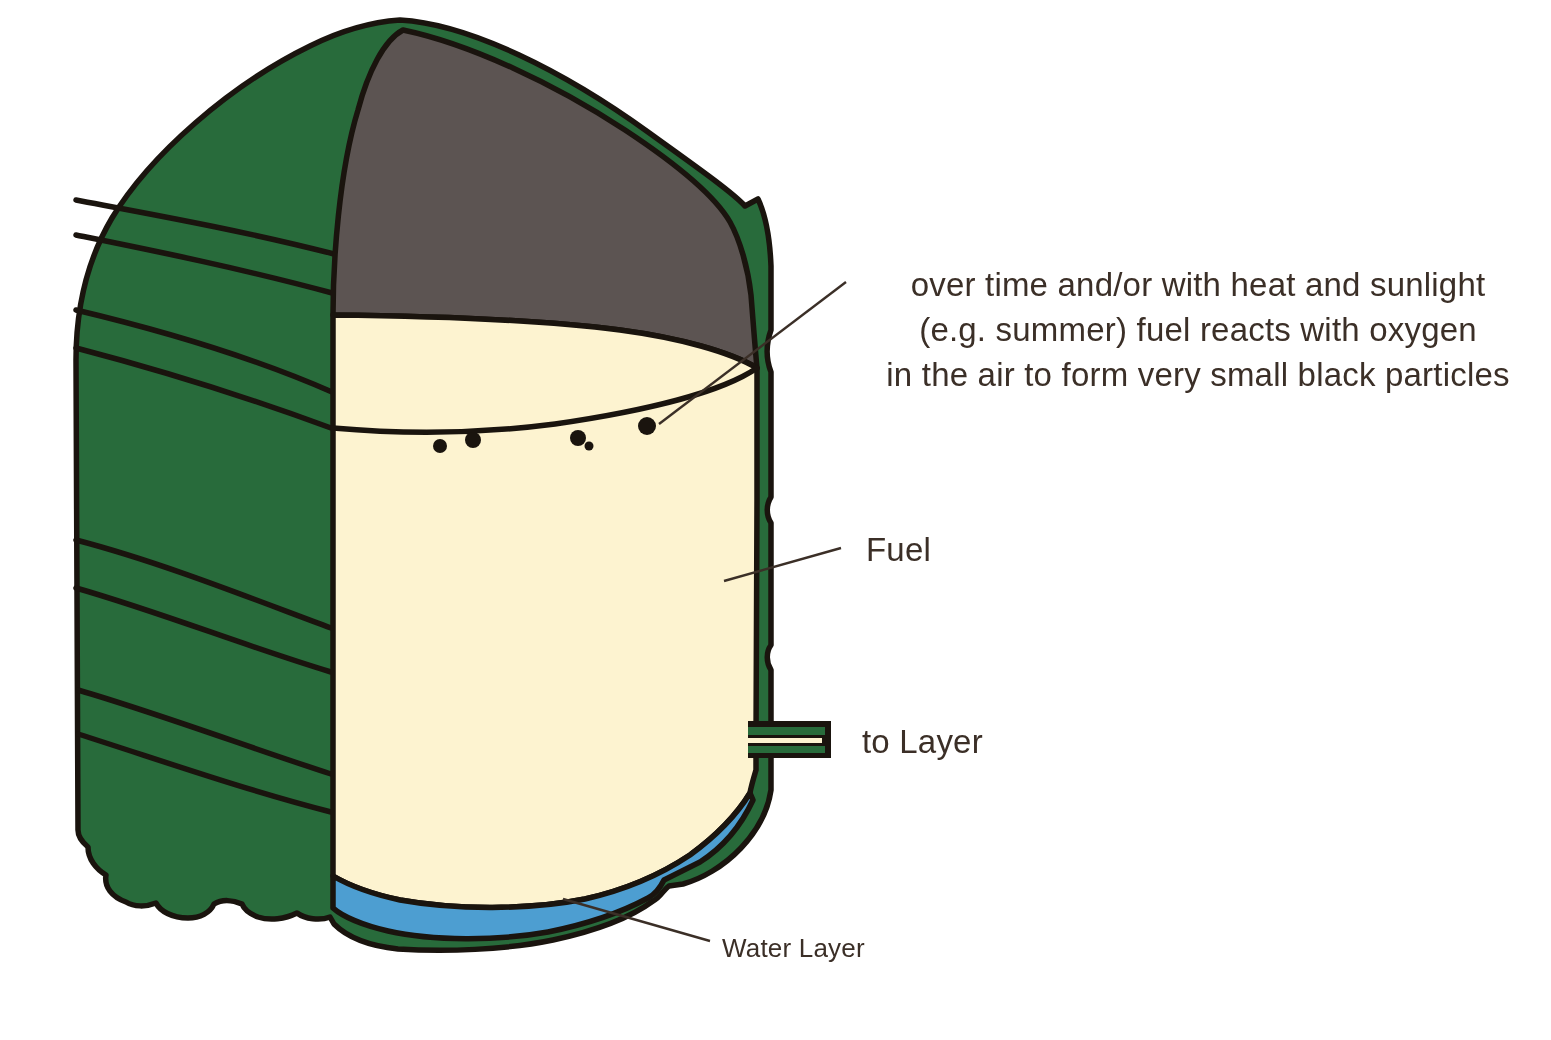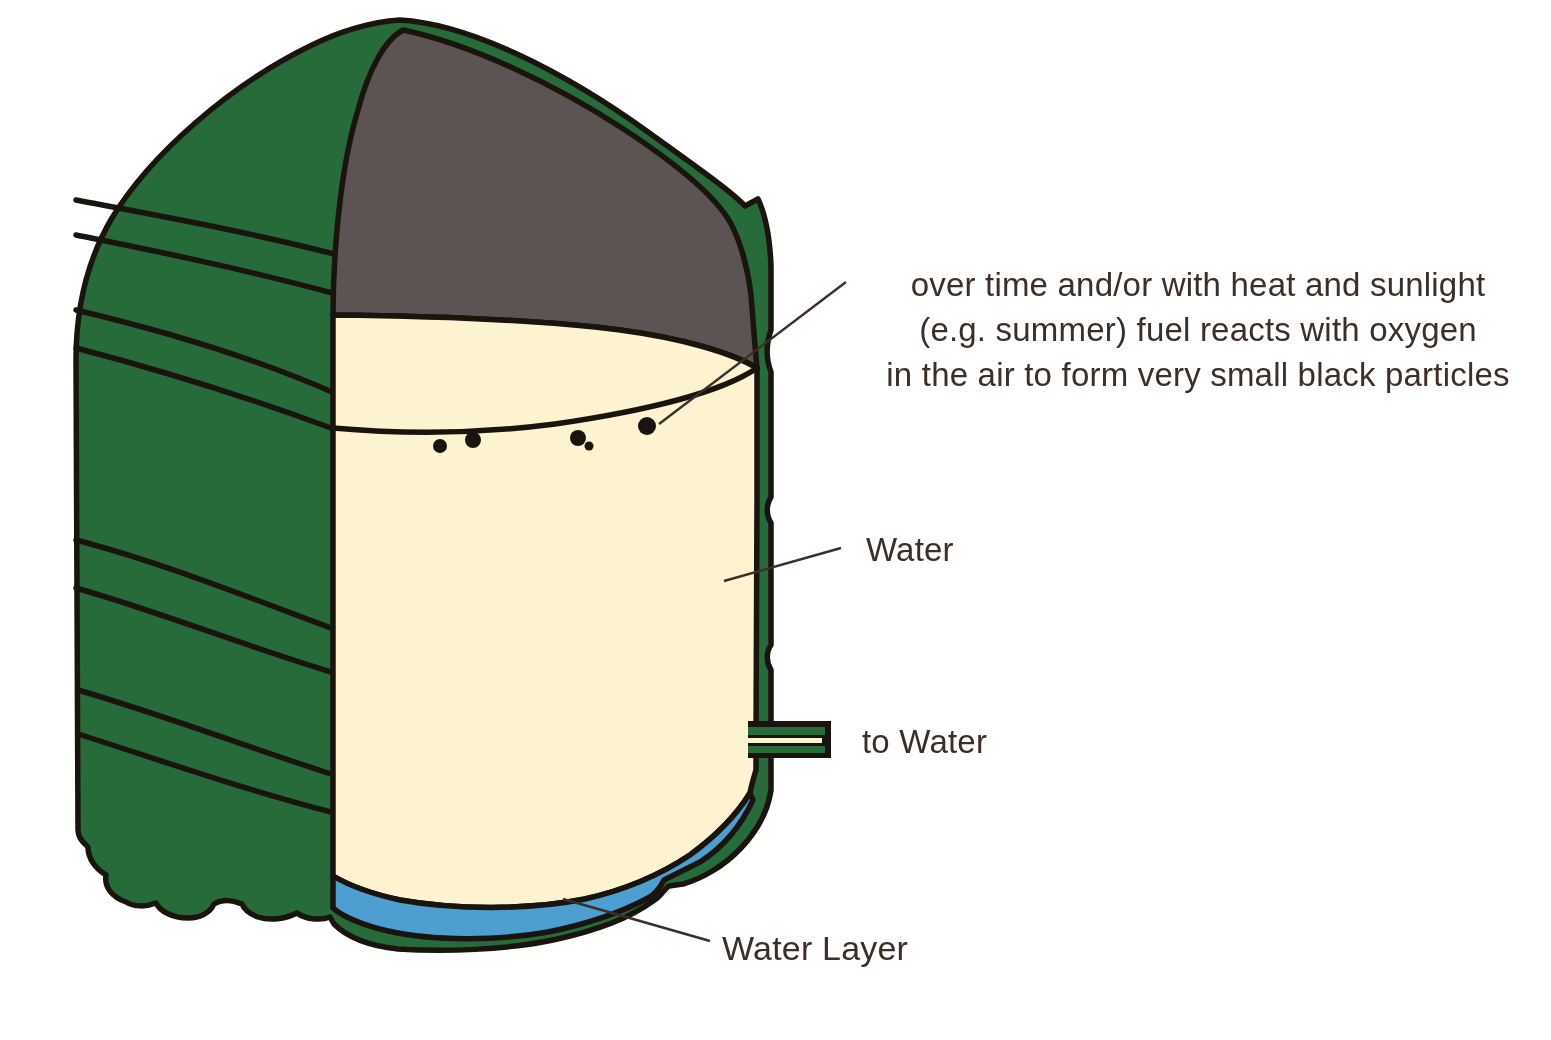--- a/index.html
+++ b/index.html
@@ -41,21 +41,21 @@
     position: absolute;
     color: var(--text-dark);
     font-size: 33px;
     line-height: 45px;
     white-space: pre-line;
     letter-spacing: 0.2px;
   }
   .label-annotation { left: 848px; top: 262px; width: 700px; }
   .label-fuel       { left: 866px; top: 527px; }
   .label-to-boiler  { left: 862px; top: 719px; }
-  .label-water      { left: 722px; top: 926px; font-size: 34px; }
+  .label-water      { left: 722px; top: 926px; font-size: 26px; }
 </style>
 </head>
 <body>
 
 <div class="stage">
 
   <svg viewBox="0 0 1551 1040" aria-hidden="true">
 
     <path class="shape-body outline w5" d="
       M 400 20
@@ -166,18 +166,18 @@
 
     <path class="leader" d="M 846 282 L 659 424"></path>
     <path class="leader" d="M 841 548 L 724 581"></path>
     <path class="leader" d="M 710 941 L 563 899"></path>
   </svg>
 
   <div class="label label-annotation">over time and/or with heat and sunlight
 (e.g. summer) fuel reacts with oxygen
 in the air to form very small black particles</div>
 
-  <div class="label label-fuel">Water</div>
+  <div class="label label-fuel">Fuel</div>
 
-  <div class="label label-to-boiler">to Water</div>
+  <div class="label label-to-boiler">to Layer</div>
 
   <div class="label label-water">Water Layer</div>
 </div>
 
 </body></html>

